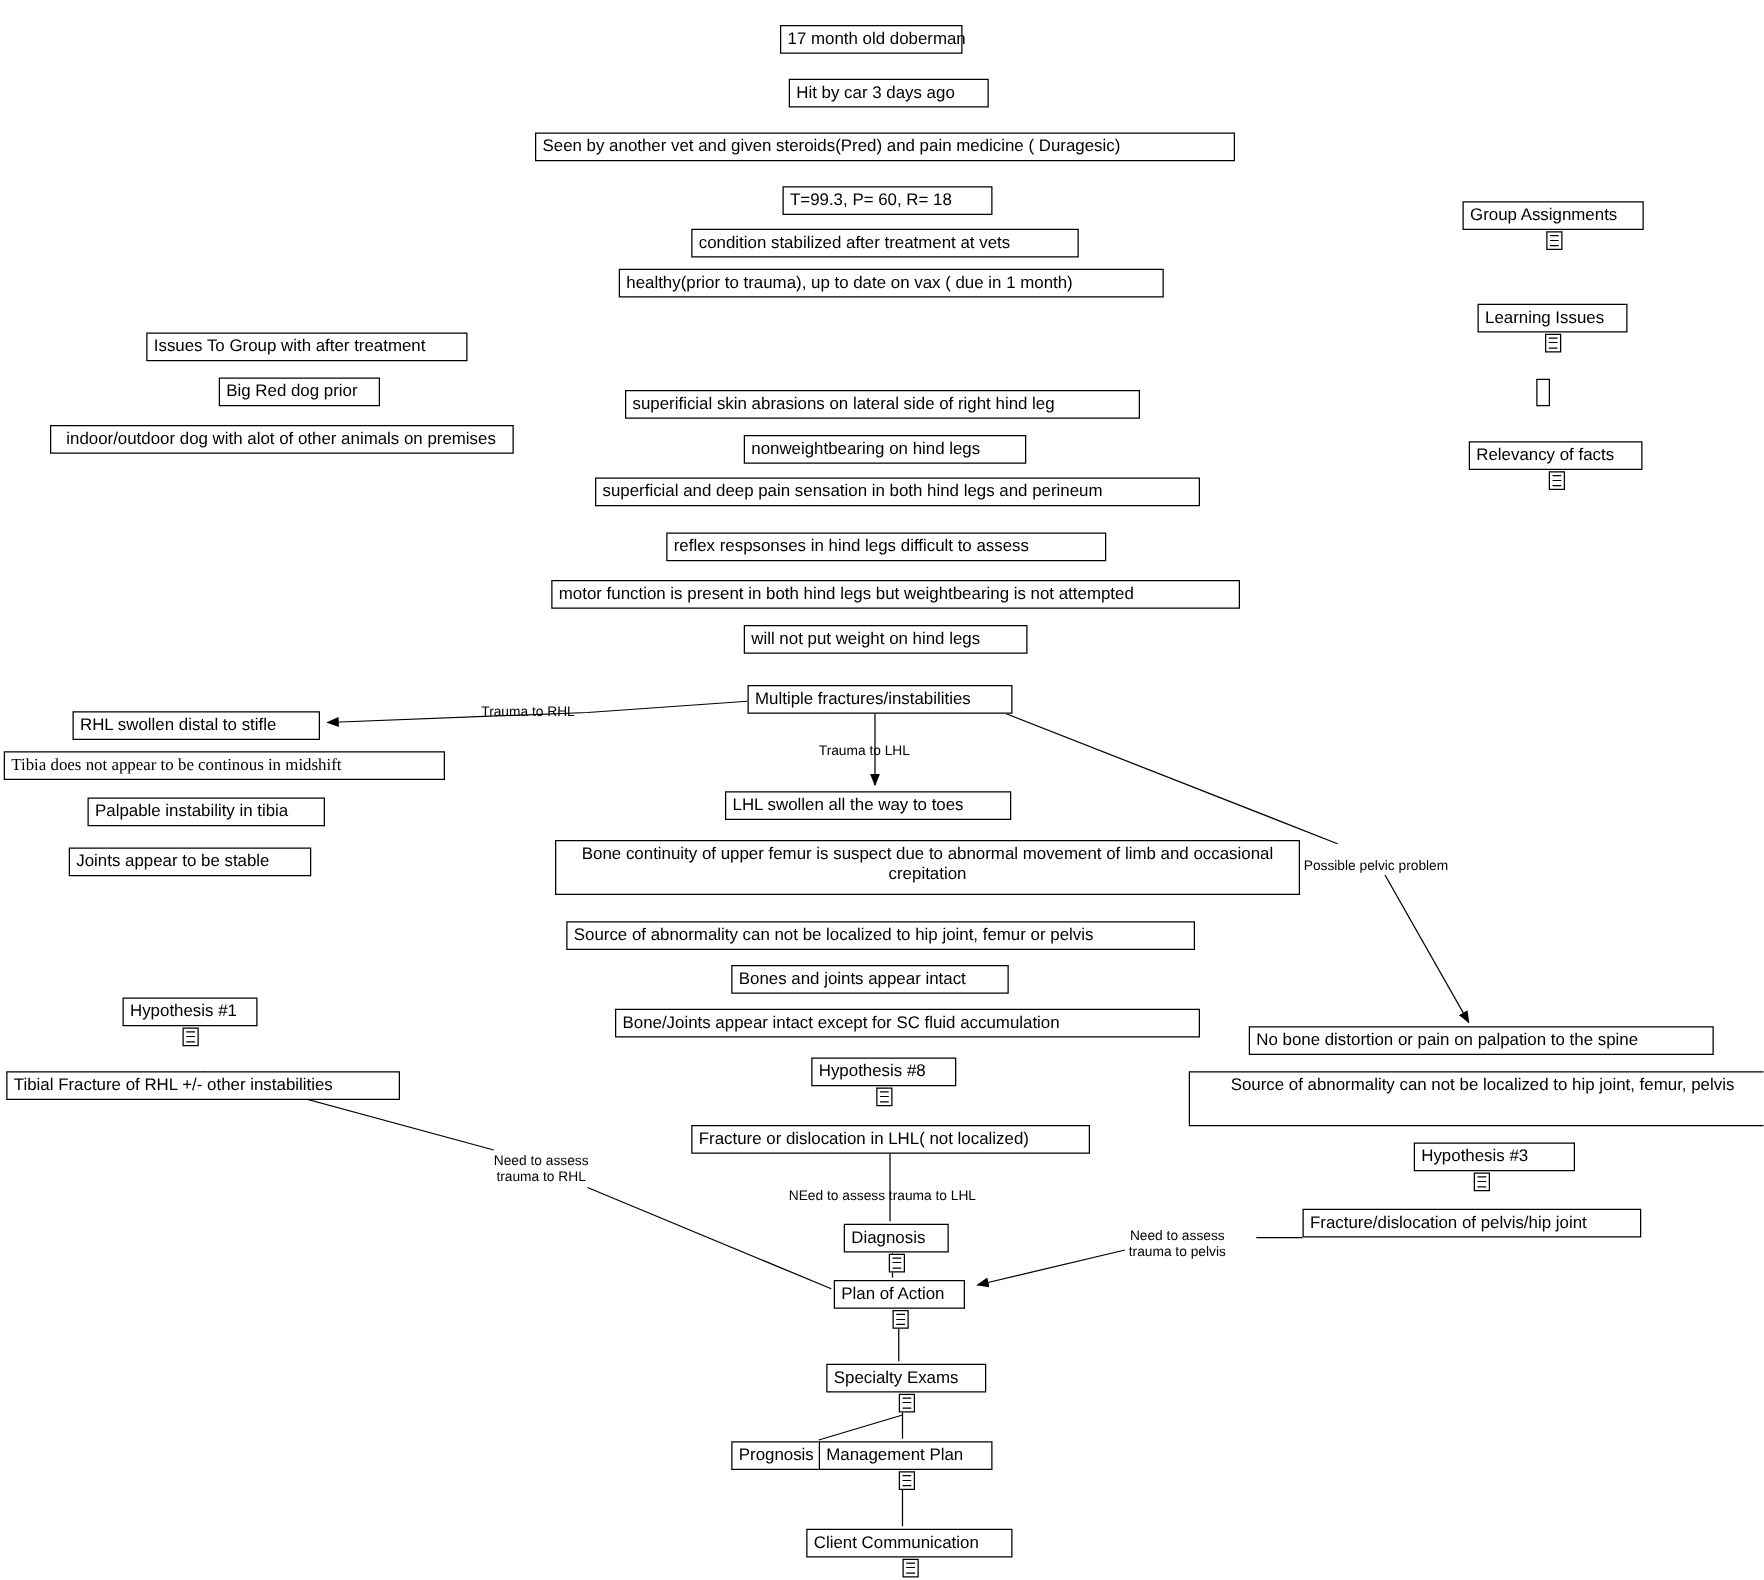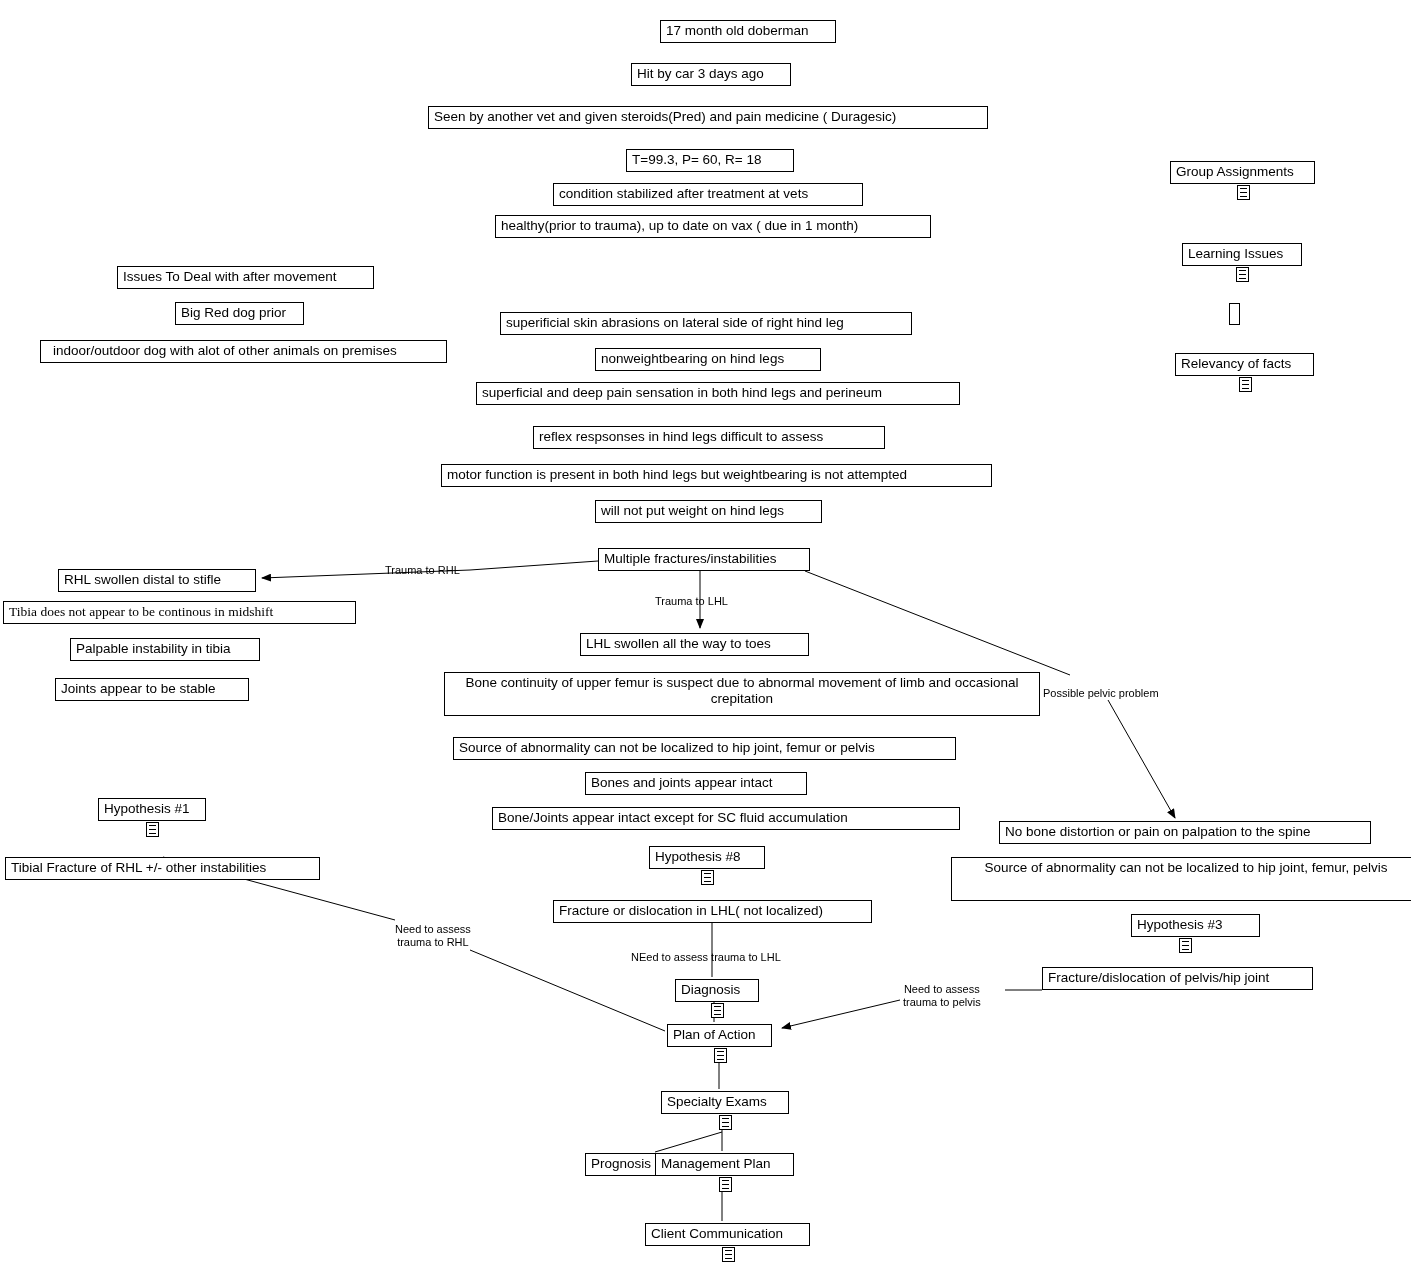--- a/index.html
+++ b/index.html
@@ -111,29 +111,29 @@
 
     <path d="M719,1055 L719,1089" stroke="#000" fill="none" stroke-width="1"></path>
 
     <path d="M722,1122 L722,1151" stroke="#000" fill="none" stroke-width="1"></path>
     <path d="M722,1132 L655,1152" stroke="#000" fill="none" stroke-width="1"></path>
 
     <path d="M722,1186 L722,1221" stroke="#000" fill="none" stroke-width="1"></path>
   </svg>
 
   <div id="nodes">
-      <div class="node" style="left: 624px; top: 20px; width: 176px; min-height: 23px; margin-left: 36px;"><span>17 month old doberman</span></div>
+      <div class="node" style="left: 624px; top: 20px; width: 146px; min-height: 23px;"><span>17 month old doberman</span></div>
       <div class="node" style="left: 631px; top: 63px; width: 160px; min-height: 23px;"><span>Hit by car 3 days ago</span></div>
       <div class="node" style="left: 428px; top: 106px; width: 560px; min-height: 23px;"><span>Seen by another vet and given steroids(Pred) and pain medicine ( Duragesic)</span></div>
       <div class="node" style="left: 626px; top: 149px; width: 168px; min-height: 23px;"><span>T=99.3, P= 60, R= 18</span></div>
       <div class="node" style="left: 553px; top: 183px; width: 310px; min-height: 23px;"><span>condition stabilized after treatment at vets</span></div>
       <div class="node" style="left: 495px; top: 215px; width: 436px; min-height: 23px;"><span>healthy(prior to trauma), up to date on vax ( due in 1 month)</span></div>
-      <div class="node" style="left: 117px; top: 266px; width: 257px; min-height: 23px;"><span>Issues To Deal with after movement</span></div>
+      <div class="node" style="left: 117px; top: 266px; width: 257px; min-height: 23px;"><span>Issues To Group with after treatment</span></div>
       <div class="node" style="left: 175px; top: 302px; width: 129px; min-height: 23px;"><span>Big Red dog prior</span></div>
-      <div class="node" style="left: 40px; top: 340px; width: 407px; min-height: 23px; padding-left: 12px;"><span>indoor/outdoor dog with alot of other animals on premises</span></div>
+      <div class="node" style="left: 40px; top: 340px; width: 371px; min-height: 23px; padding-left: 12px;"><span>indoor/outdoor dog with alot of other animals on premises</span></div>
       <div class="node" style="left: 500px; top: 312px; width: 412px; min-height: 23px;"><span>superificial skin abrasions on lateral side of right hind leg</span></div>
       <div class="node" style="left: 595px; top: 348px; width: 226px; min-height: 23px;"><span>nonweightbearing on hind legs</span></div>
       <div class="node" style="left: 476px; top: 382px; width: 484px; min-height: 23px;"><span>superficial and deep pain sensation in both hind legs and perineum</span></div>
       <div class="node" style="left: 533px; top: 426px; width: 352px; min-height: 23px;"><span>reflex respsonses in hind legs difficult to assess</span></div>
       <div class="node" style="left: 441px; top: 464px; width: 551px; min-height: 23px;"><span>motor function is present in both hind legs but weightbearing is not attempted</span></div>
       <div class="node" style="left: 595px; top: 500px; width: 227px; min-height: 23px;"><span>will not put weight on hind legs</span></div>
       <div class="node" style="left: 598px; top: 548px; width: 212px; min-height: 23px;"><span>Multiple fractures/instabilities</span></div>
       <div class="node" style="left: 58px; top: 569px; width: 198px; min-height: 23px;"><span>RHL swollen distal to stifle</span></div>
       <div class="node" style="left: 3px; top: 601px; width: 353px; min-height: 23px; font-family: Liberation Serif, serif;"><span>Tibia does not appear to be continous in midshift</span></div>
       <div class="node" style="left: 70px; top: 638px; width: 190px; min-height: 23px;"><span>Palpable instability in tibia</span></div>

